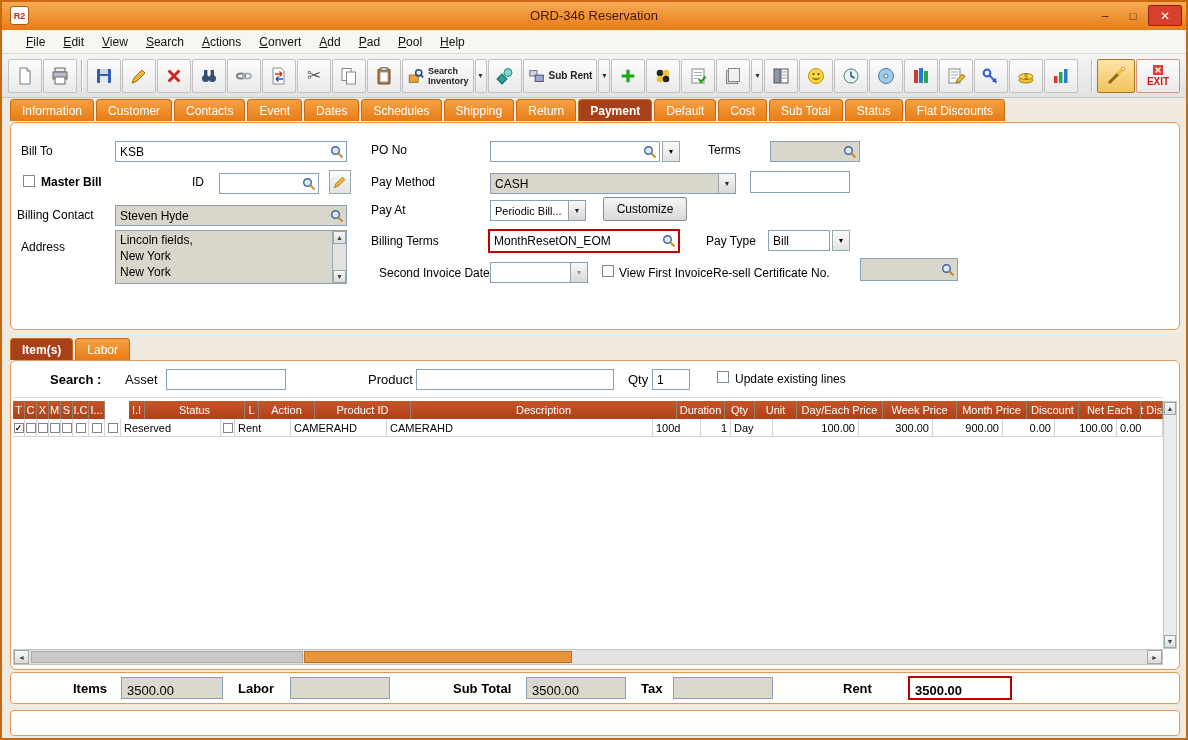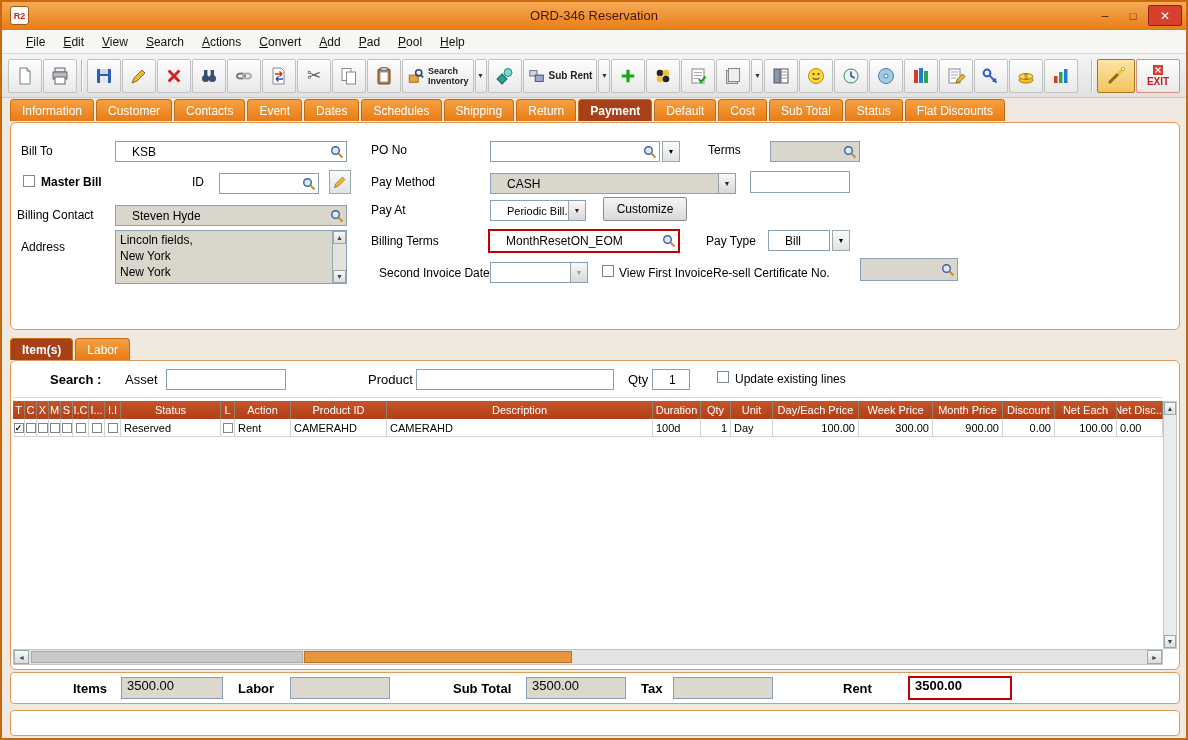--- a/index.html
+++ b/index.html
@@ -52,21 +52,21 @@
          background:linear-gradient(#f5a043,#e87c16); border:1px solid #c86a10;
          border-bottom:none; border-radius:4px 4px 0 0; }
   .tab.active { background:#a8411a; font-weight:bold; }
 
   
   .panel { position:absolute; background:#fff; border:1px solid #e3995a; border-radius:6px; }
 
   
   .lbl { position:absolute; font-size:12px; color:#000; white-space:nowrap; }
   .field { position:absolute; height:21px; background:#fff; border:1px solid #8aa0b8;
-           font-size:12px; display:flex; align-items:center; padding:0 16px; overflow:hidden; }
+           font-size:12px; display:flex; align-items:center; padding:0 4px; overflow:hidden; }
   .field.grey { background:#d9d6cc; }
   .field .fval { white-space:nowrap; }
   .mag { position:absolute; right:2px; top:50%; transform:translateY(-50%); }
   .combo-arrow { position:absolute; right:0; top:0; bottom:0; width:17px;
                  background:linear-gradient(#f8f8f8,#d8d8d8); border-left:1px solid #98a0a8;
                  display:flex; align-items:center; justify-content:center; font-size:7px; color:#222; }
   .sqbtn { position:absolute; background:linear-gradient(#fbfbfb,#e2e2e2); border:1px solid #9aa;
            display:flex; align-items:center; justify-content:center; }
   .cb { position:absolute; width:12px; height:12px; background:#fff; border:1px solid #7a8690;
         display:flex; align-items:center; justify-content:center; font-size:10px; font-weight:bold; color:#222; }
@@ -97,21 +97,21 @@
          align-items:center; justify-content:center; font-size:9px; font-weight:bold; color:#111; }
 
   .vscroll { position:absolute; right:2px; top:40px; width:14px; height:248px; background:#ebebeb;
              border:1px solid #c8c8c8; }
   .hscroll { position:absolute; left:2px; top:288px; width:1150px; height:16px; background:#e3e3e3;
              border:1px solid #c4c4c4; }
 
   
   .tlbl { position:absolute; font-size:13px; font-weight:bold; color:#000; white-space:nowrap; }
   .tfield { position:absolute; height:22px; background:#dcd8ce; border:1px solid #8aa0b8;
-            font-size:13px; display:flex; align-items:flex-start; padding:0 5px; overflow:hidden; }
+            font-size:13px; display:flex; align-items:flex-end; padding:0 5px; overflow:hidden; }
   .tfield.total { background:#fff; font-weight:bold; }
 </style>
 </head>
 <body>
 
 <div class="win">
 
   <div class="titlebar">
     <div class="app-icon">R2</div>
     <div class="win-title">ORD-346 Reservation</div>
@@ -503,21 +503,21 @@
     <div style="position:absolute; left:2px; top:36px; width:1150px; border-top:1px solid #d8d8d8;"></div>
 
     <div class="thead">
       <div class="th" style="width:12px;">T</div>
       <div class="th" style="width:12px;">C</div>
       <div class="th" style="width:12px;">X</div>
       <div class="th" style="width:12px;">M</div>
       <div class="th" style="width:12px;">S</div>
       <div class="th" style="width:16px;">I.C</div>
       <div class="th" style="width:16px;">I...</div>
-      <div class="th" style="width:16px;">I.I</div>
+      <div class="th" style="width:16px;margin-left:24px;">I.I</div>
       <div class="th" style="width:100px;">Status</div>
       <div class="th" style="width:14px;">L</div>
       <div class="th" style="width:56px;">Action</div>
       <div class="th" style="width:96px;">Product ID</div>
       <div class="th" style="width:266px;">Description</div>
       <div class="th" style="width:48px;">Duration</div>
       <div class="th" style="width:30px;">Qty</div>
       <div class="th" style="width:42px;">Unit</div>
       <div class="th" style="width:86px;">Day/Each Price</div>
       <div class="th" style="width:74px;">Week Price</div>

